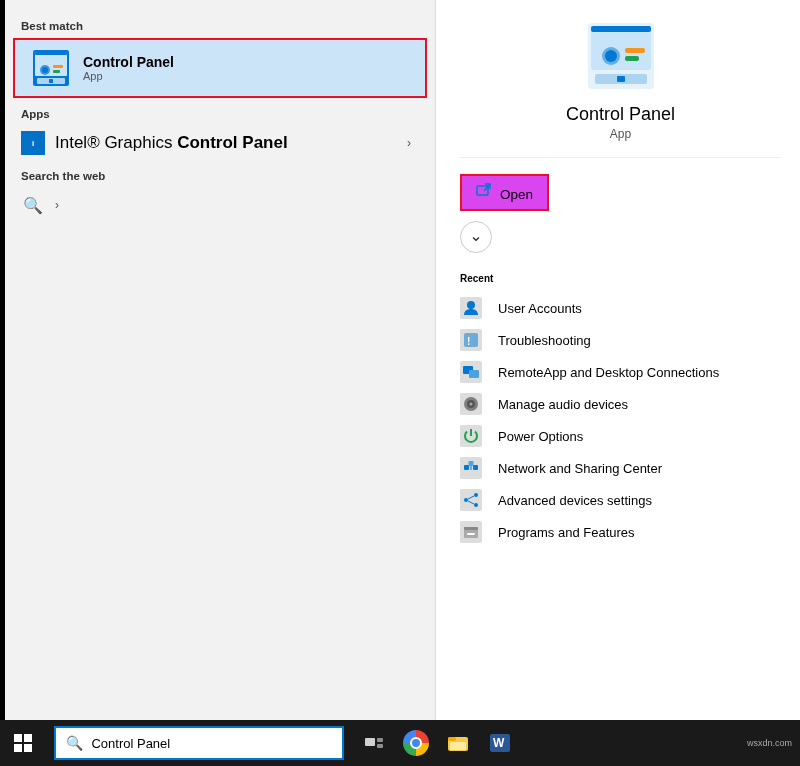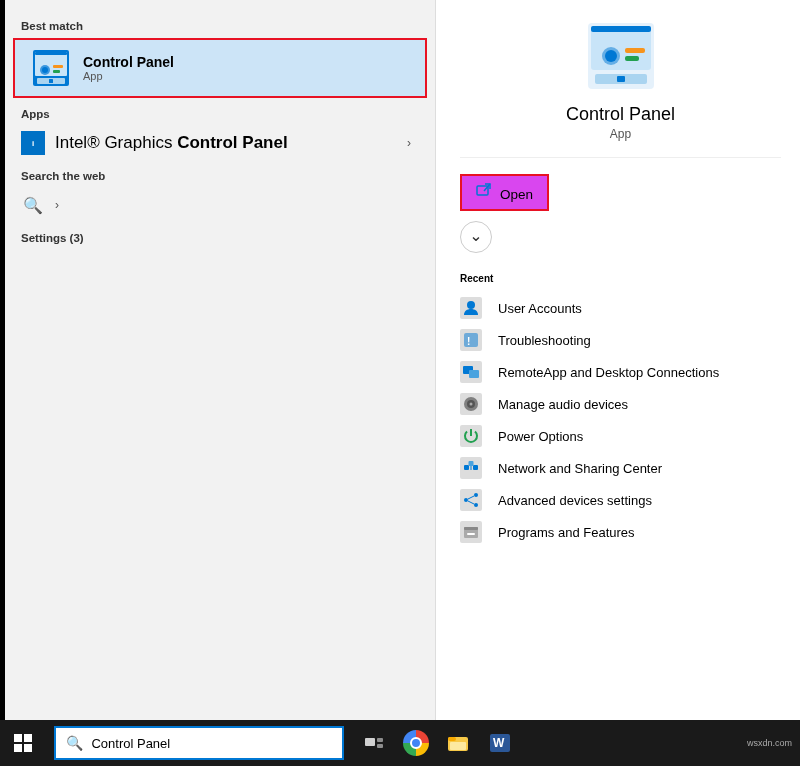--- a/index.html
+++ b/index.html
@@ -378,21 +378,20 @@
 
     <div class="section-label">Search the web</div>
 
     <div class="web-search-item">
       <div class="item-icon-small">
         <span style="font-size:16px; color:#555;">🔍</span>
       </div>
       <span class="chevron-right">›</span>
     </div>
 
-    <div class="section-label">Settings (3)</div>
 
   </div>
 
   <div class="right-panel">
 
     <div class="app-detail-header">
       <div class="app-detail-icon">
         <svg width="72" height="72" viewBox="0 0 72 72">
           <rect x="3" y="3" width="66" height="66" rx="4" fill="#0078d4" opacity="0.1"></rect>
           <rect x="6" y="6" width="60" height="44" rx="3" fill="#c8e4f8"></rect>

